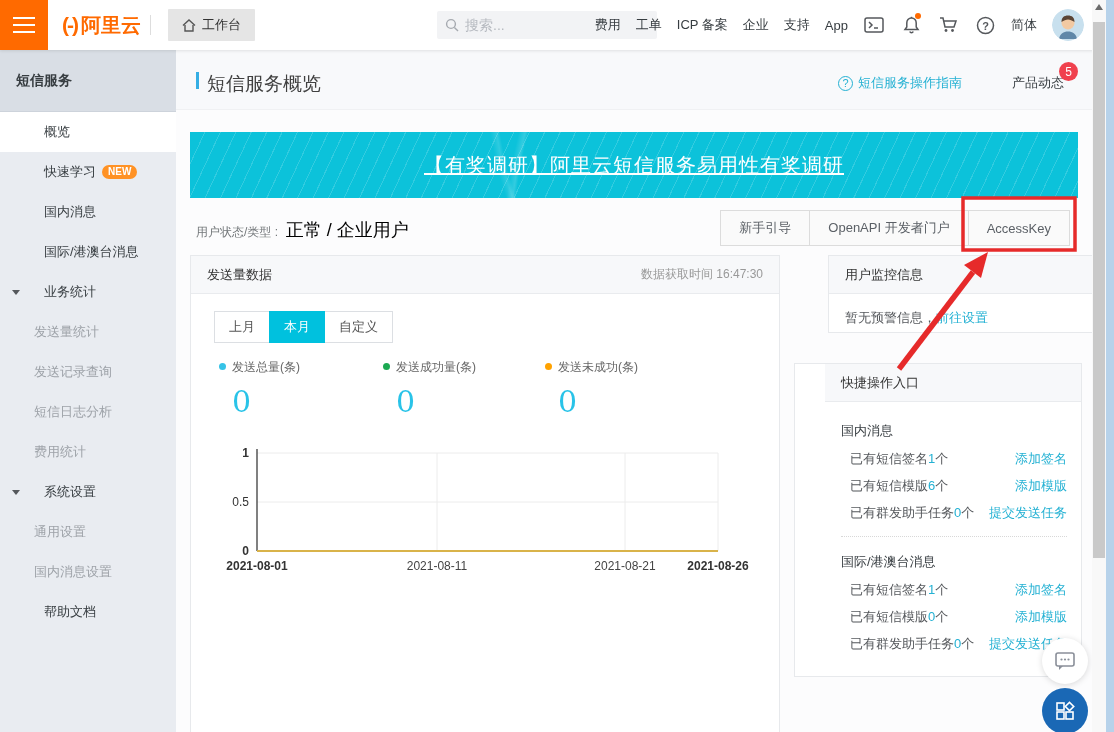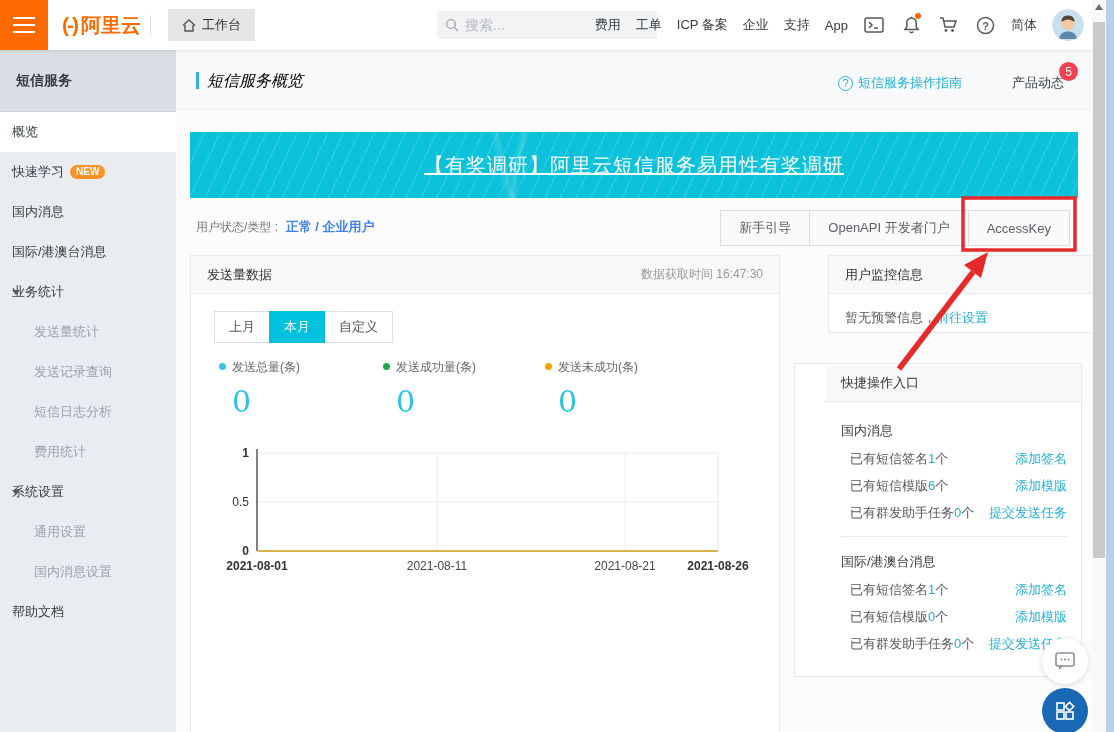--- a/index.html
+++ b/index.html
@@ -27,54 +27,54 @@
   .nav-right { position:absolute; right:30px; top:0; height:50px; display:flex; align-items:center; gap:15px; }
   .nav-link { color:#373d41; cursor:pointer; white-space:nowrap; }
   .nav-ico { position:relative; width:22px; height:22px; display:flex; align-items:center; justify-content:center; cursor:pointer; }
   .bell-dot { position:absolute; right:1px; top:-1px; width:6px; height:6px; border-radius:50%; background:#ff6a00; }
   .avatar { width:32px; height:32px; border-radius:50%; overflow:hidden; cursor:pointer; }
 
   
   .sidebar { position:absolute; left:0; top:50px; width:176px; height:682px; background:#e9ecf1; z-index:5; }
   .sidebar-header { height:62px; background:#d9dee5; border-bottom:1px solid #cdd3db; display:flex; align-items:center;
                     padding-left:16px; font-size:14px; font-weight:bold; color:#373d41; }
-  .side-item { position:relative; height:40px; display:flex; align-items:center; padding-left:12px; color:#373d41;
+  .side-item { position:relative; height:40px; display:flex; align-items:center; padding-left:44px; color:#373d41;
                cursor:pointer; }
   .side-item.active { background:#fff; }
   .side-item.sub { padding-left:34px; color:#9da2a8; }
   .side-item .caret { position:absolute; left:12px; top:18px; width:0; height:0;
                       border-left:4px solid transparent; border-right:4px solid transparent; border-top:5px solid #55585c; }
   .badge-new { margin-left:6px; background:#ff9225; color:#fff; font-size:10px; font-weight:bold;
                padding:1px 6px 2px; border-radius:8px; }
 
   
   .main { position:absolute; left:176px; top:50px; width:916px; height:682px; background:#fcfcfd; overflow:hidden; }
   .page-header { position:absolute; left:0; top:0; width:916px; height:60px; background:#f8f9fb;
                  border-bottom:1px solid #f0f1f3; }
   .title-accent { position:absolute; left:20px; top:22px; width:3px; height:17px; background:#35aee4; }
-  .page-title { position:absolute; left:31px; top:21px; font-size:16px; color:#000000;font-style:italic; }
+  .page-title { position:absolute; left:31px; top:21px; font-size:19px; color:#404040; }
   .guide-link { position:absolute; right:130px; top:24px; color:#24b1d3; cursor:pointer; display:flex; align-items:center; gap:5px; }
   .q-icon { width:15px; height:15px; border:1px solid #24b1d3; border-radius:50%; color:#24b1d3; font-size:11px;
             display:flex; align-items:center; justify-content:center; }
   .product-news { position:absolute; right:28px; top:24px; color:#373d41; cursor:pointer; }
   .news-badge { position:absolute; right:14px; top:12px; min-width:19px; height:19px; border-radius:50%;
                 background:#f0414e; color:#fff; font-size:12px; display:flex; align-items:center; justify-content:center; }
 
   .banner { position:absolute; left:14px; top:82px; width:888px; height:66px; background:#0cc2da;
             background-image:
               radial-gradient(circle at 88% 180%, rgba(255,255,255,0) 58%, rgba(255,255,255,.16) 58.4%, rgba(255,255,255,0) 59.2%),
               radial-gradient(circle at 78% -90%, rgba(255,255,255,0) 55%, rgba(255,255,255,.14) 55.5%, rgba(255,255,255,0) 56.4%),
               repeating-linear-gradient(115deg, rgba(255,255,255,0) 0 13px, rgba(255,255,255,.16) 13px 14px);
             display:flex; align-items:center; justify-content:center; cursor:pointer; }
   .banner span { color:#fff; font-size:20px; letter-spacing:1px;text-decoration:underline; }
 
   .status-row { position:absolute; left:14px; top:158px; width:888px; height:40px; }
   .status-text { position:absolute; left:6px; top:10px; }
   .status-label { font-size:12px; color:#73777a; }
-  .status-value { font-size:13px; color:#3b82f6; font-weight:700; margin-left:4px; }
+  .status-value { font-size:18px; color:#000000; font-weight:400; margin-left:4px; }
   .btn-group { position:absolute; right:8px; top:2px; display:flex; }
   .btn-group .btn { height:36px; padding:0 18px; background:#fafafa; border:1px solid #dcdcdc; margin-left:-1px;
                     display:flex; align-items:center; color:#5b6066; cursor:pointer; white-space:nowrap; }
 
   .card { position:absolute; background:#fff; border:1px solid #e7e9ec; }
   .card-header { height:38px; background:#f7f8fa; border-bottom:1px solid #e9ebee; display:flex; align-items:center;
                  justify-content:space-between; padding:0 16px; color:#333; }
   .card-header .hd-right { color:#999; font-size:12px; }
 
   .send-card { left:14px; top:205px; width:590px; height:480px; }

